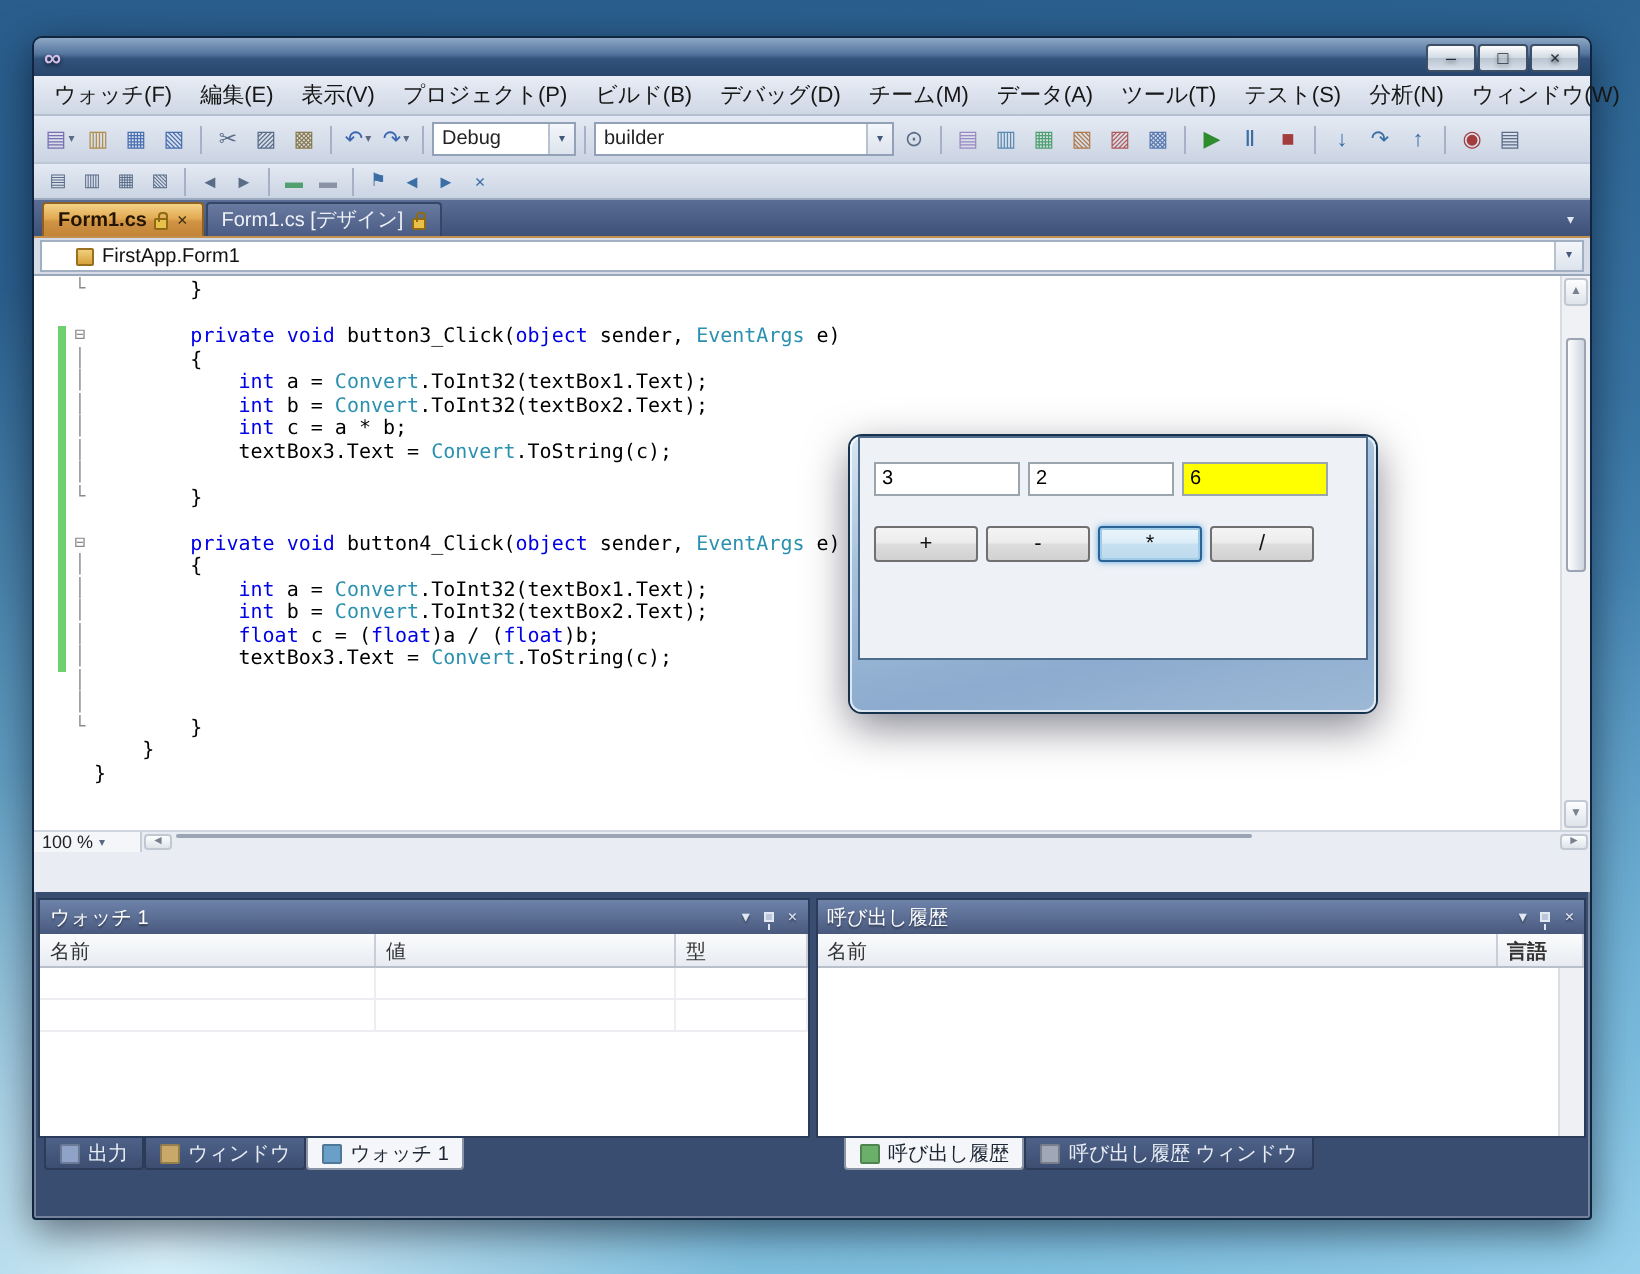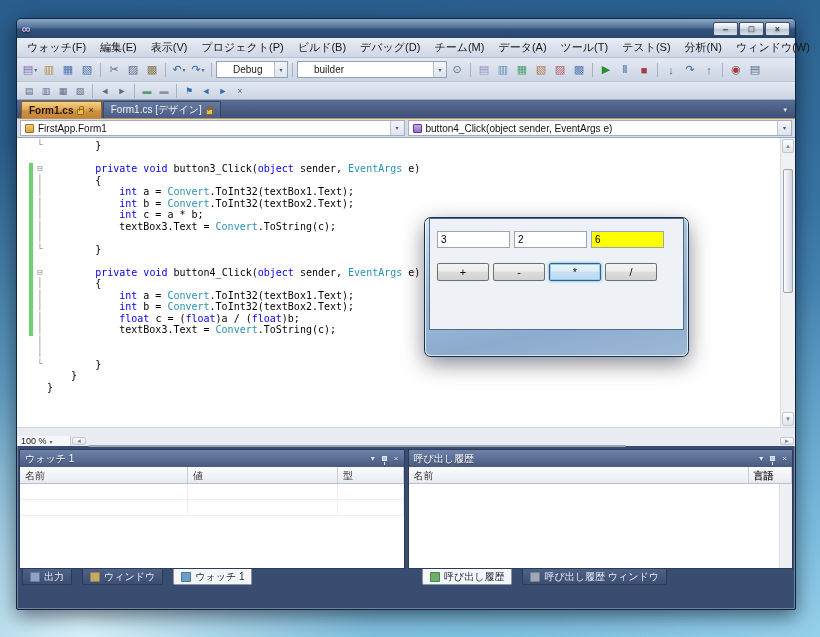--- a/index.html
+++ b/index.html
@@ -28,39 +28,39 @@
 .menu-item{padding:2px 7px;border-radius:2px;white-space:nowrap}
 
 .tb{flex:none;display:flex;align-items:center;gap:1px;padding:1px 4px;overflow:hidden;
   background:linear-gradient(#e4eaf3,#cbd4e3);}
 .tb1{height:24px;border-bottom:1px solid #bcc6d6}
 .tb2{height:18px;border-bottom:1px solid #9dabc0}
 .tbtn{height:18px;min-width:18px;display:flex;align-items:center;justify-content:center;border-radius:2px;font-size:11px;flex:none}
 .tb2 .tbtn{height:14px;min-width:16px;font-size:9px}
 .tcaret{font-size:6px;color:#5a6a82;margin-left:1px}
 .tsep{width:1px;height:14px;background:#a6b1c5;margin:0 3px;flex:none}
-.combo{height:17px;background:#fff;border:1px solid #92a1b8;display:flex;align-items:center;font-size:10px;padding-left:16px;color:#222;flex:none}
+.combo{height:17px;background:#fff;border:1px solid #92a1b8;display:flex;align-items:center;font-size:10px;padding-left:4px;color:#222;flex:none}
 .combo .car{margin-left:auto;width:13px;height:100%;display:flex;align-items:center;justify-content:center;font-size:6px;color:#44587a;
   background:linear-gradient(#f3f6fa,#dde4ed);border-left:1px solid #b7c1d0}
 .combo.debug{width:72px}
 .combo.find{width:150px}
 
 .tabstrip{height:19px;flex:none;display:flex;align-items:flex-end;padding:0 4px;
   background:linear-gradient(#5a6d94,#3d5078);border-bottom:1px solid #c49050}
 .tabs-row{display:flex;align-items:flex-end}
 .tab{display:flex;align-items:center;gap:4px;height:17px;padding:0 7px;font-size:10px;border-radius:2px 2px 0 0;margin-right:1px;white-space:nowrap}
 .tab.active{background:linear-gradient(#f4d287,#e2aa52 45%,#d09344 55%,#c28538);border:1px solid #8d6224;border-bottom:none;color:#241503;font-weight:bold}
 .tab.inactive{background:linear-gradient(#687aa0,#4a5c83);border:1px solid #364666;border-bottom:none;color:#eef2f8}
 .tab .cls{font-size:9px;color:#41300f;font-weight:normal}
 .lock{width:7px;height:6px;background:#e8c04a;border:1px solid #8d6a14;border-radius:1px;position:relative;margin-top:3px;flex:none}
 .lock::before{content:"";position:absolute;left:1px;top:-4px;width:3px;height:4px;border:1px solid #8d6a14;border-bottom:none;border-radius:2px 2px 0 0}
 .list-caret{margin-left:auto;color:#e2e8f2;font-size:7px;padding:0 4px 4px 0}
 
 .navbar{height:19px;flex:none;display:flex;gap:3px;align-items:center;background:#d6dde9;border-bottom:1px solid #9aa6ba;padding:1px 3px}
-.navcombo{flex:1;height:16px;background:#fff;border:1px solid #a2aec2;display:flex;align-items:center;font-size:10px;padding-left:4px;gap:4px;color:#111;overflow:hidden;white-space:nowrap}
+.navcombo{flex:1;height:16px;background:#fff;border:1px solid #a2aec2;display:flex;align-items:center;font-size:10px;padding-left:17px;gap:4px;color:#111;overflow:hidden;white-space:nowrap}
 .nc-icon{width:9px;height:9px;border-radius:1px;flex:none}
 .nc-class{background:linear-gradient(#f0cf7a,#d8a23c);border:1px solid #9a6f1e}
 .nc-method{background:linear-gradient(#caa6ec,#9a6ed0);border:1px solid #5e3a8a}
 .ncar{margin-left:auto;width:14px;text-align:center;font-size:6px;color:#44587a;background:linear-gradient(#f3f6fa,#dde4ed);border-left:1px solid #b7c1d0;height:100%;line-height:15px;flex:none}
 
 .editor-wrap{flex:none;height:308px;display:flex;flex-direction:column;background:#fff}
 .code-area{flex:1;display:flex;overflow:hidden}
 .code-lines{flex:1;padding-top:2px;overflow:hidden}
 .cl{display:flex;height:11.5px;line-height:11.5px;font-family:"DejaVu Sans Mono","Liberation Mono",monospace;font-size:10px;white-space:pre}
 .ind{width:12px;flex:none}
@@ -69,21 +69,21 @@
 .outc{width:14px;flex:none;color:#8a8a8a;text-align:center;font-size:9px;font-family:"DejaVu Sans Mono","DejaVu Sans",monospace}
 .codetext{flex:1}
 .k{color:var(--c-kw,#0000e6)}
 .t{color:var(--c-type,#2b91af)}
 .p{color:#000}
 .vscroll{width:15px;flex:none;background:#f0f1f4;border-left:1px solid #d8dce3;display:flex;flex-direction:column}
 .sarr{height:14px;flex:none;display:flex;align-items:center;justify-content:center;font-size:6px;color:#77818f;
   background:linear-gradient(#fcfdfe,#dfe4ea);border:1px solid #c2c8d1;border-radius:2px;margin:1px}
 .vtrack{flex:1;position:relative}
 .vthumb{position:absolute;left:2px;right:2px;top:6%;height:48%;background:linear-gradient(90deg,#fdfdfe,#cfd6e0);border:1px solid #9aa4b2;border-radius:2px}
-.hscroll-row{height:19px;flex:none;display:flex;align-items:flex-end;background:#e9edf3;border-top:1px solid #cfd5de}
+.hscroll-row{height:31px;flex:none;display:flex;align-items:flex-start;background:#e9edf3;border-top:1px solid #cfd5de}
 .zoom{width:54px;flex:none;display:flex;align-items:center;gap:3px;padding-left:4px;font-size:9px;color:#222;background:#f4f6f9;border-right:1px solid #c6cdd8}
 .zoom .zc{font-size:6px;color:#5a6a82}
 .hsarr{width:14px;flex:none;display:flex;align-items:center;justify-content:center;font-size:6px;color:#77818f;background:linear-gradient(#fcfdfe,#dfe4ea);border:1px solid #c2c8d1;border-radius:2px;margin:1px}
 .htrack{flex:1;position:relative;margin:1px}
 .hthumb{position:absolute;left:0;top:0;bottom:0;width:78%;background:linear-gradient(#fdfdfe,#cfd6e0);border:1px solid #9aa4b2;border-radius:2px}
 .splitter{height:3px;flex:none}
 
 .panels{flex:none;height:120px;display:flex;gap:3px;padding:0 2px}
 .panel{flex:1;display:flex;flex-direction:column;border:1px solid #2b3b5a;background:#fff}
 .panel-title{height:17px;flex:none;display:flex;align-items:center;padding:0 5px;font-size:10px;color:#fff;
@@ -92,21 +92,21 @@
 .pin{display:inline-block;width:5px;height:5px;border:1px solid #e2e8f2;background:#b9c6da;position:relative}
 .pin::after{content:"";position:absolute;left:1px;top:5px;width:1px;height:3px;background:#e2e8f2}
 .panel-head{height:17px;flex:none;display:flex;background:#eef1f5;border-bottom:1px solid #b9c0cc}
 .ph-cell{border-right:1px solid #c9ced9;background:linear-gradient(#fbfcfd,#e7ebf1);color:#333;padding:2px 5px;font-size:10px;white-space:nowrap;overflow:hidden}
 .panel-body{flex:1;background:#fff;position:relative;overflow:hidden}
 .wrow{height:16px;display:flex;border-bottom:1px solid #eceef2}
 .wcell{border-right:1px solid #eceef2;height:100%}
 .scrollstrip{position:absolute;right:0;top:0;bottom:0;width:13px;background:#eef0f4;border-left:1px solid #d9dde4}
 
 .ptabs{height:18px;flex:none;display:flex;align-items:flex-start}
-.pt-group{display:flex;gap:10px}
+.pt-group{display:flex;gap:0}
 .pt-group.left{width:389px;padding-left:5px}
 .pt-group.right{flex:1;padding-left:16px}
 .ptab{display:flex;align-items:center;gap:4px;height:16px;padding:0 7px;font-size:10px;white-space:nowrap;
   border:1px solid #2c3b58;border-top:none;border-radius:0 0 2px 2px;
   background:linear-gradient(#4e6188,#3c4e71);color:#e9eef6}
 .ptab.active{background:#f4f6fa;color:#1c2431;border-color:#8a94a6}
 .pticon{width:10px;height:10px;border-radius:1px;flex:none;border:1px solid rgba(0,0,0,.25)}
 
 .statusbar{height:22px;flex:none;position:relative;display:flex;align-items:center;padding:0 8px;color:#fff;font-size:10px;
   background:linear-gradient(#4a628d,#2e4569 60%,#253b5d);border-radius:0 0 1px 1px}
@@ -239,25 +239,20 @@
       </div>
     <span class="list-caret">▾</span>
   </div>
 
   <div class="navbar">
     <div class="navcombo">
       <span class="nc-icon nc-class"></span>
       <span>FirstApp.Form1</span>
       <span class="ncar">▾</span>
     </div>
-    <div class="navcombo">
-      <span class="nc-icon nc-method"></span>
-      <span>button4_Click(object sender, EventArgs e)</span>
-      <span class="ncar">▾</span>
-    </div>
   </div>
 
   <div class="editor-wrap">
     <div class="code-area">
       <div class="code-lines">
           <div class="cl"><span class="ind"></span><span class="chgc"></span><span class="outc">└</span><span class="codetext"><span class="p">        }</span></span></div>
           <div class="cl"><span class="ind"></span><span class="chgc"></span><span class="outc"></span><span class="codetext"></span></div>
           <div class="cl"><span class="ind"></span><span class="chgc on"></span><span class="outc">⊟</span><span class="codetext"><span class="p">        </span><span class="k">private</span><span class="p"> </span><span class="k">void</span><span class="p"> button3_Click(</span><span class="k">object</span><span class="p"> sender, </span><span class="t">EventArgs</span><span class="p"> e)</span></span></div>
           <div class="cl"><span class="ind"></span><span class="chgc on"></span><span class="outc">│</span><span class="codetext"><span class="p">        {</span></span></div>
           <div class="cl"><span class="ind"></span><span class="chgc on"></span><span class="outc">│</span><span class="codetext"><span class="p">            </span><span class="k">int</span><span class="p"> a = </span><span class="t">Convert</span><span class="p">.ToInt32(textBox1.Text);</span></span></div>

